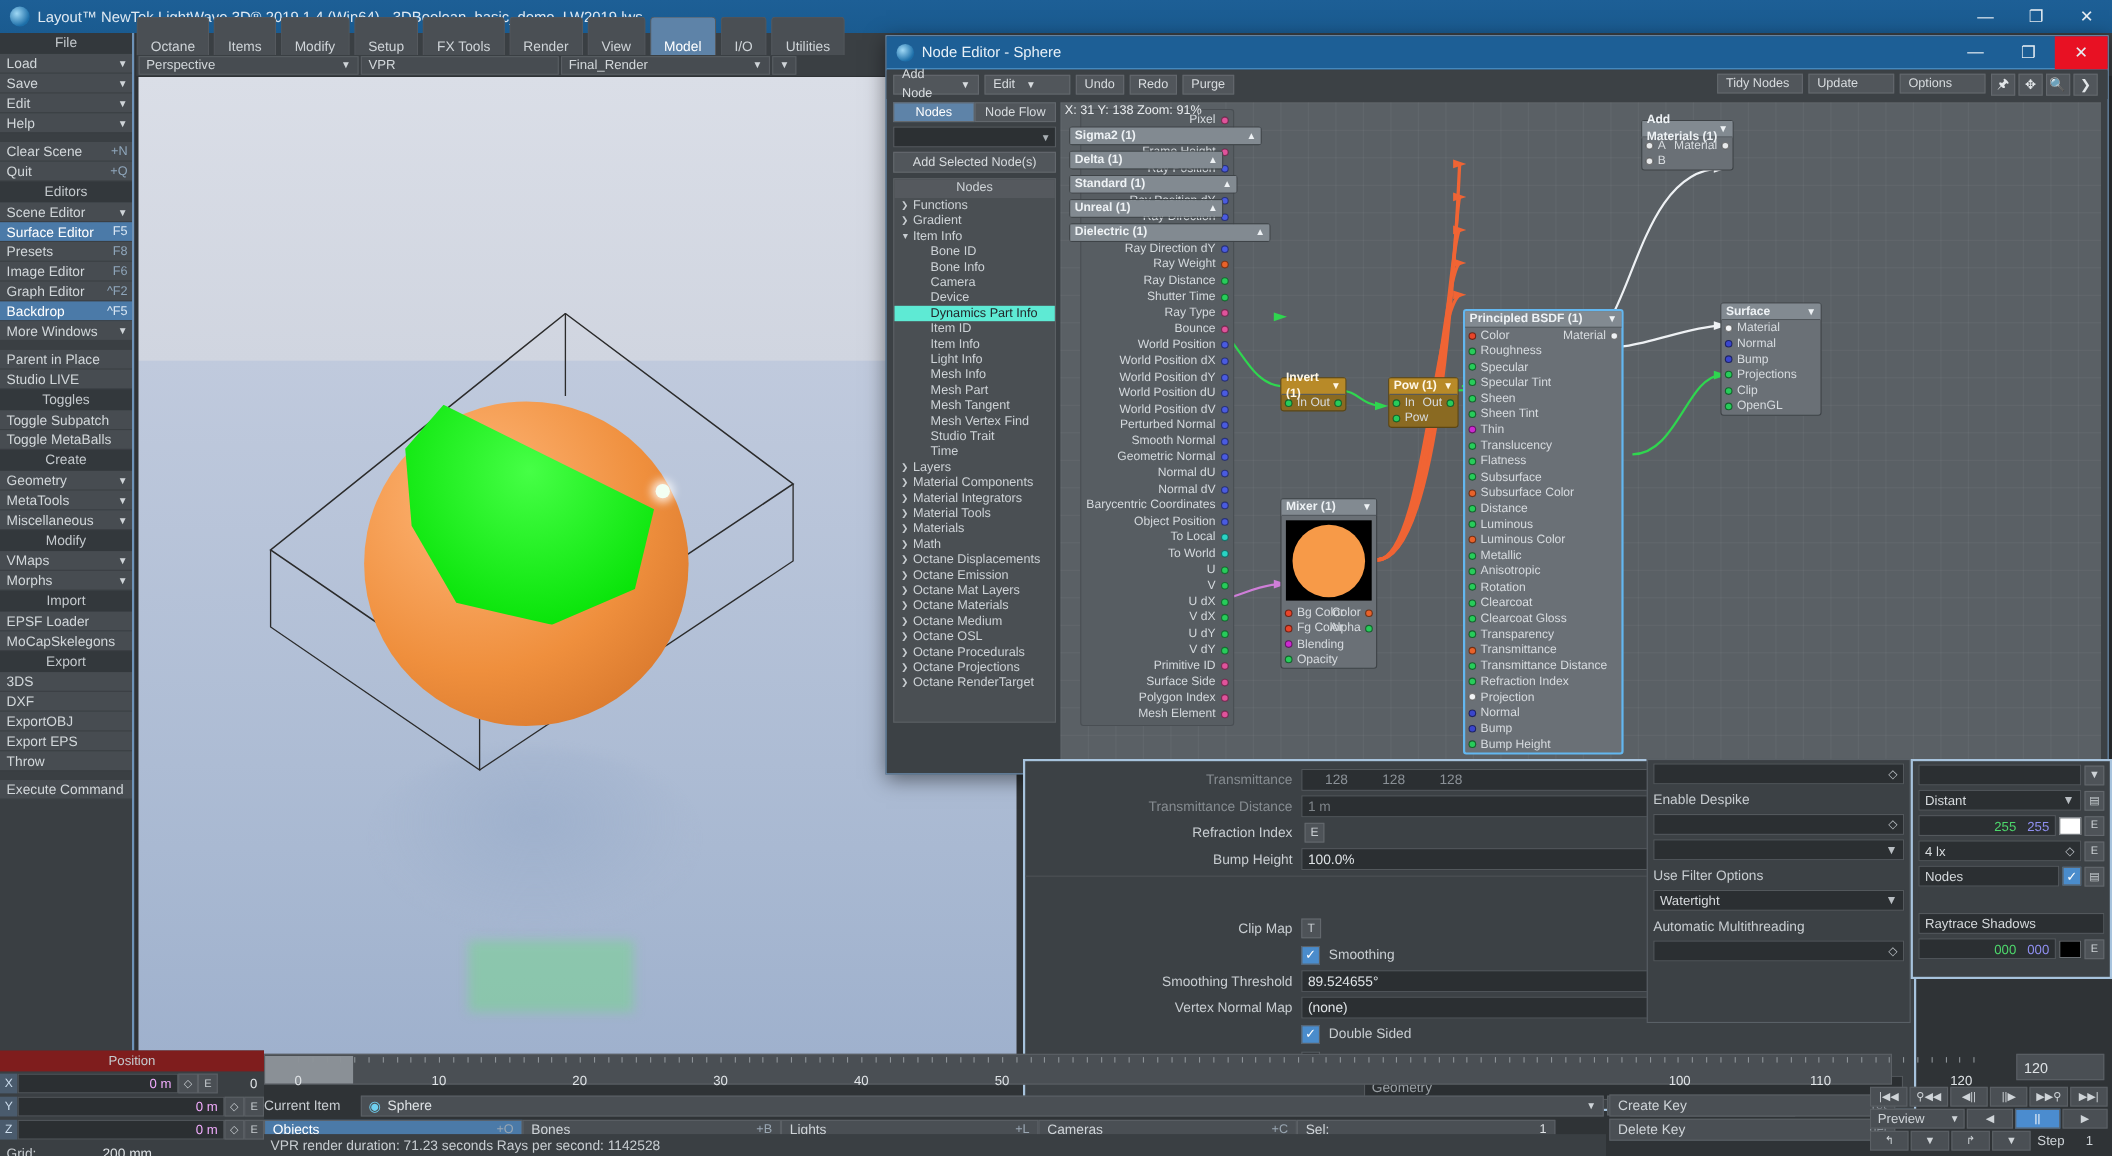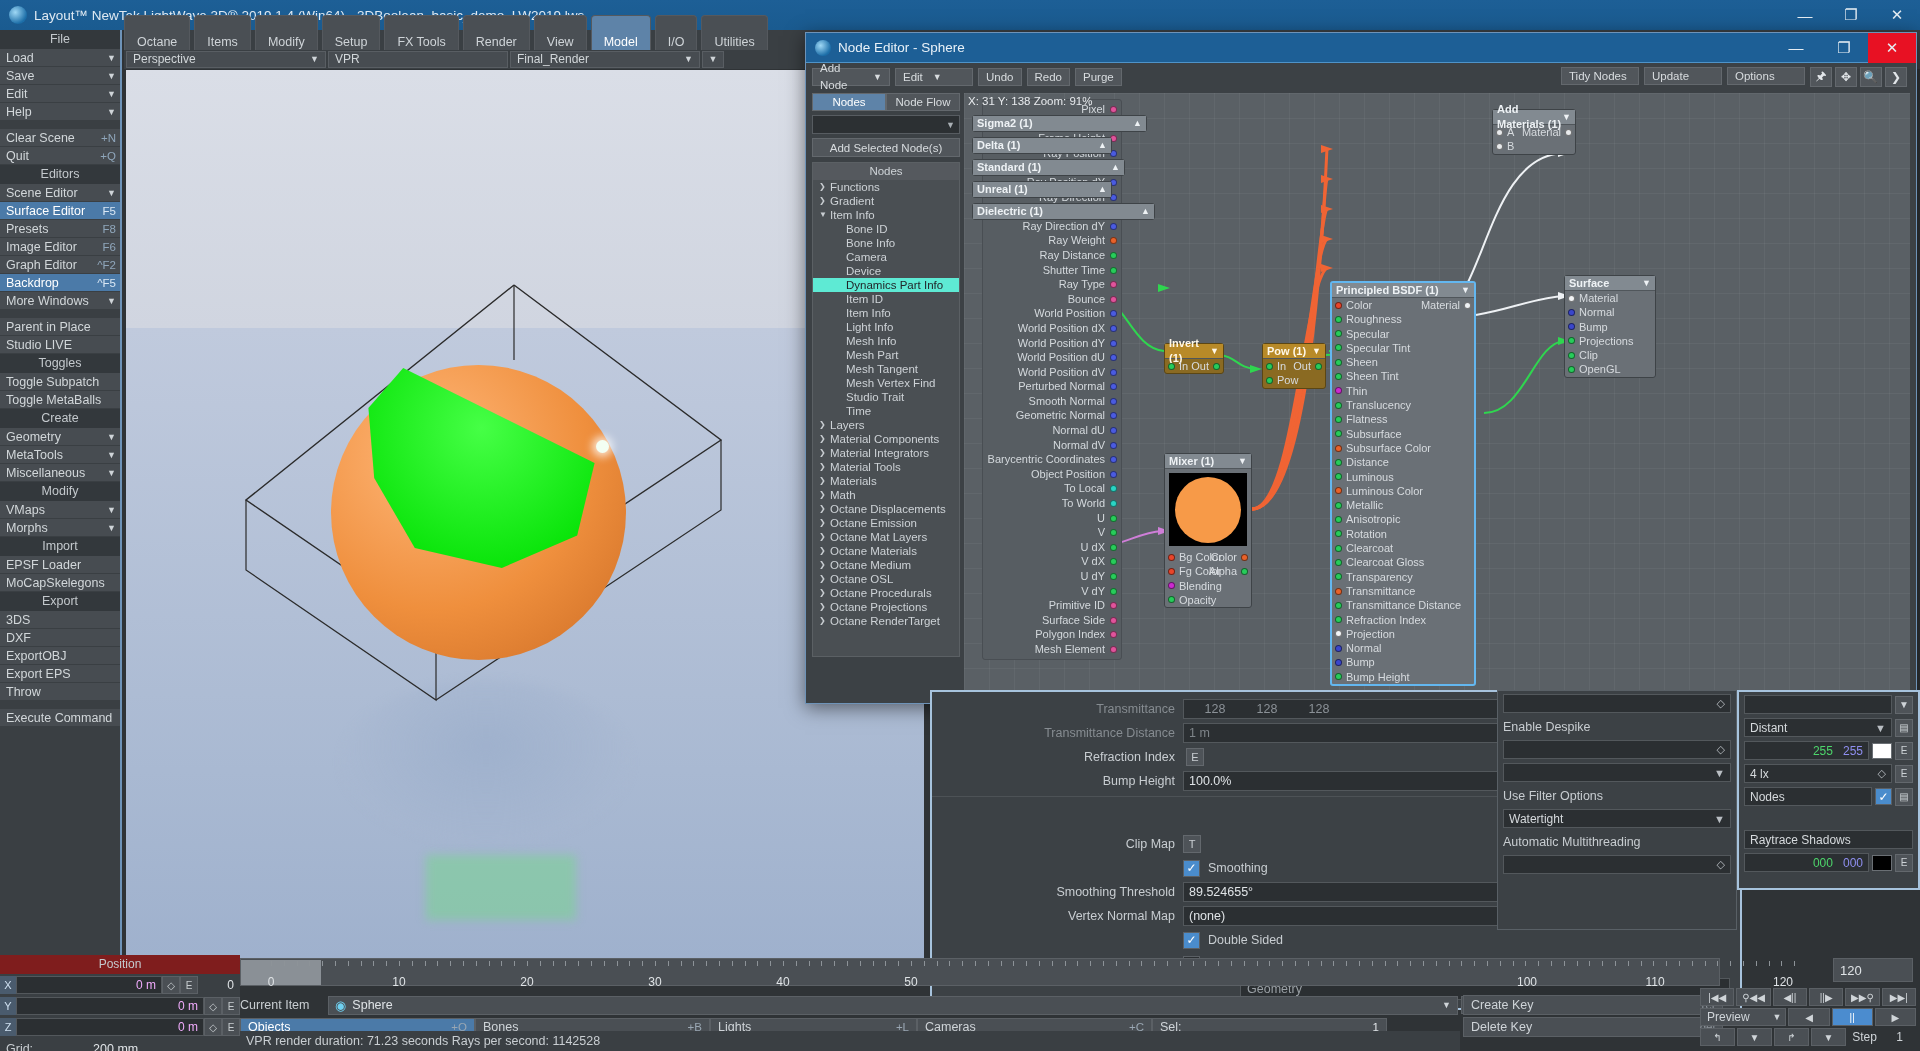--- a/index.html
+++ b/index.html
@@ -1144,21 +1144,21 @@
 
 <div class="selrow" id="selrow">
       <div class="selbtn active" style="width: 235px;">
         <span>Objects</span>
         <span class="kk">+O</span>
       </div>
       <div class="selbtn" style="width: 235px;">
         <span>Bones</span>
         <span class="kk">+B</span>
       </div>
-      <div class="selbtn" style="width: 207px;">
+      <div class="selbtn" style="width: 234px;">
         <span>Lights</span>
         <span class="kk">+L</span>
       </div>
       <div class="selbtn" style="width: 235px;">
         <span>Cameras</span>
         <span class="kk">+C</span>
       </div>
       <div class="selbtn" style="width: 235px;">
         <span>Sel:</span>
         <span class="kk" style="color: rgb(223, 227, 230);">1</span>

